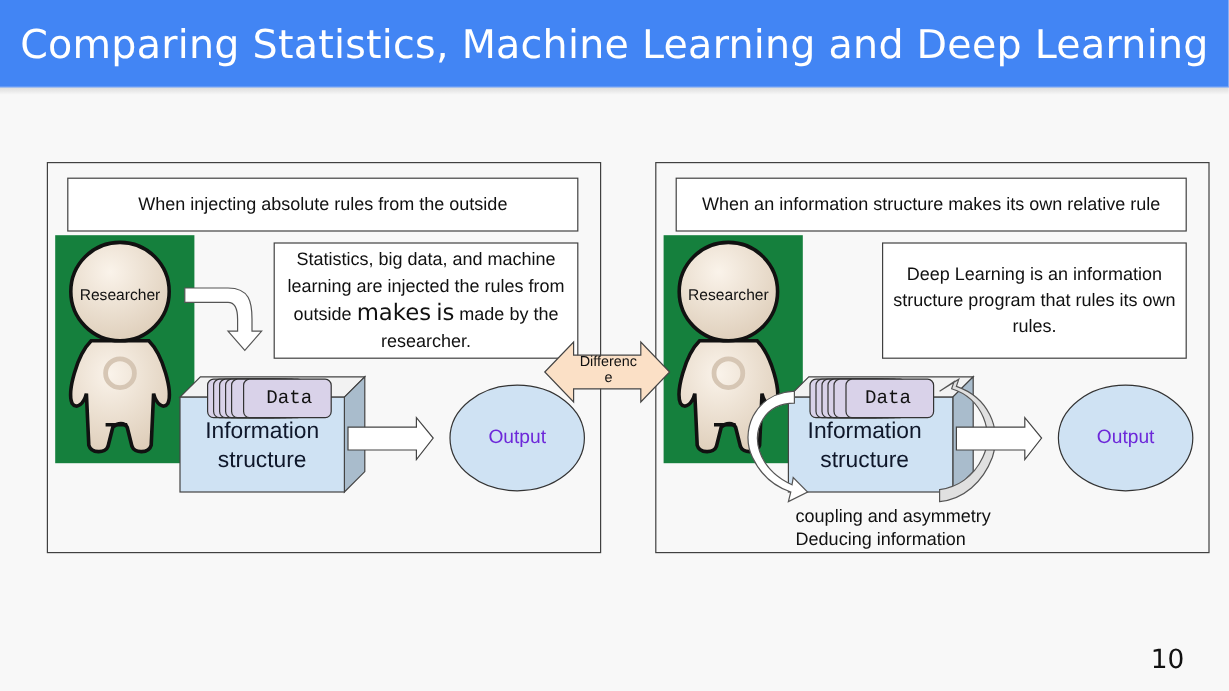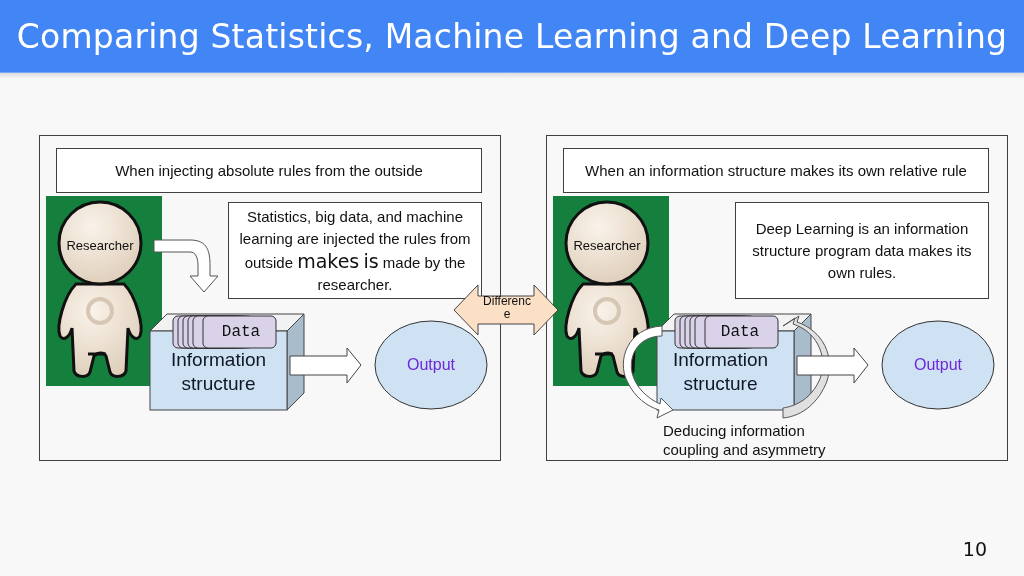--- a/index.html
+++ b/index.html
@@ -47,21 +47,21 @@
   }
   .data-label { position: absolute; font-size: 16px; color: #111; text-align: center; font-family: Liberation Mono, monospace; }
   .output-label { position: absolute; font-size: 16px; color: #6d28d9; text-align: center; }
   .caption { position: absolute; font-size: 15px; color: #111; line-height: 19px; }
   .diff-label {
     position: absolute; left: 474px; top: 295px; width: 66px; text-align: center;
     font-size: 12px; color: #111; line-height: 13px;
   }
   .page-number {
     position: absolute; right: 37px; top: 538px; font-family: "DejaVu Sans", sans-serif;
-    font-size: 19px; color: #111;
+    font-size: 22px; color: #111;
   }
 </style>
 </head>
 <body>
 
 <div class="header">
   <span class="header-title">Comparing Statistics, Machine Learning and Deep Learning</span>
 </div>
 <div class="header-shadow"></div>
 
@@ -114,21 +114,21 @@
     <div>structure</div>
   </div>
   <div class="output-label" style="left:335px; top:220px; width:112px;">Output</div>
 </div>
 
 <div class="panel panel-right">
   <div class="heading-box">
     <span>When an information structure makes its own relative rule</span>
   </div>
   <div class="desc-box">
-    <span>Deep Learning is an information structure program data makes its own rules.</span>
+    <span>Deep Learning is an information structure program that rules its own rules.</span>
   </div>
 
   <div class="figure">
     <svg width="116" height="190">
       <defs>
         <radialGradient id="skinR" cx="0.4" cy="0.3" r="0.8">
           <stop offset="0" stop-color="#faf3ea"></stop>
             <stop offset="1" stop-color="#dccbb6"></stop>
         </radialGradient>
       </defs>
@@ -156,22 +156,22 @@
     <path d="M250 220 L307 220 L307 212 L321 229 L307 247 L307 239 L250 239 Z" fill="#fff" stroke="#444" stroke-width="1"></path>
     <ellipse cx="391" cy="229" rx="56" ry="44" fill="#cfe2f3" stroke="#333" stroke-width="1"></ellipse>
   </svg>
   <div class="data-label" style="left:168px; top:187px; width:50px;">Data</div>
   <div class="box-label" style="left:105px; top:212px; width:137px;">
     <div>Information</div>
     <div>structure</div>
   </div>
   <div class="output-label" style="left:335px; top:220px; width:112px;">Output</div>
   <div class="caption" style="left:116px; top:285px;">
+    <div>coupling and asymmetry</div>
     <div>Deducing information</div>
-    <div>coupling and asymmetry</div>
   </div>
 </div>
 
 <svg style="position:absolute; left:452px; top:283px;" width="110" height="54">
   <path d="M2 27 L26 2 L26 13 L82 13 L82 2 L106 27 L82 52 L82 41 L26 41 L26 52 Z" fill="#fbe0c6" stroke="#444" stroke-width="1"></path>
 </svg>
 <div class="diff-label">
   <div>Differenc</div>
   <div>e</div>
 </div>

